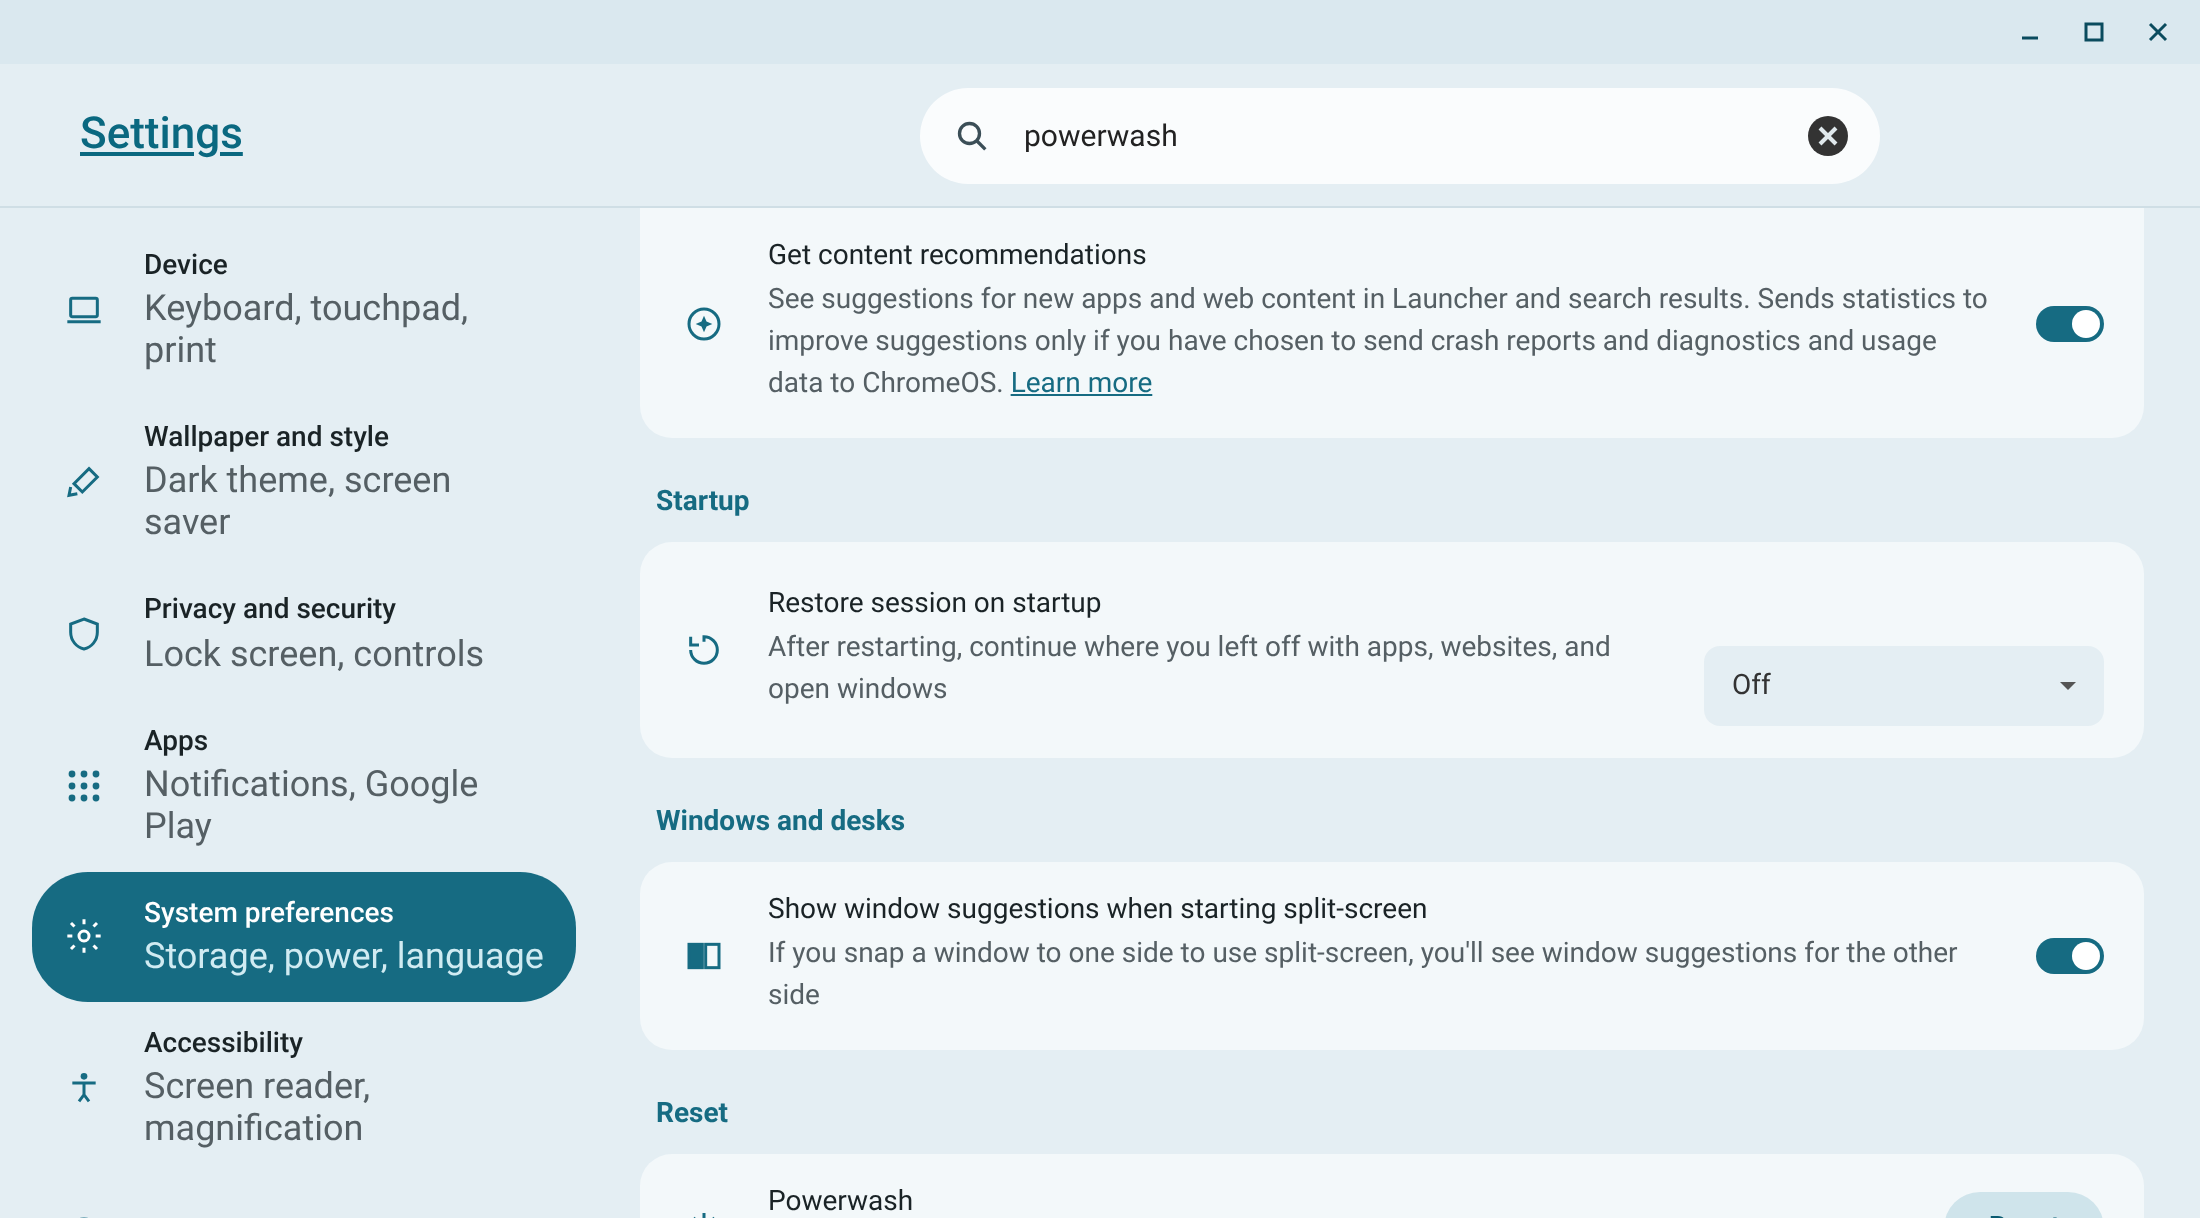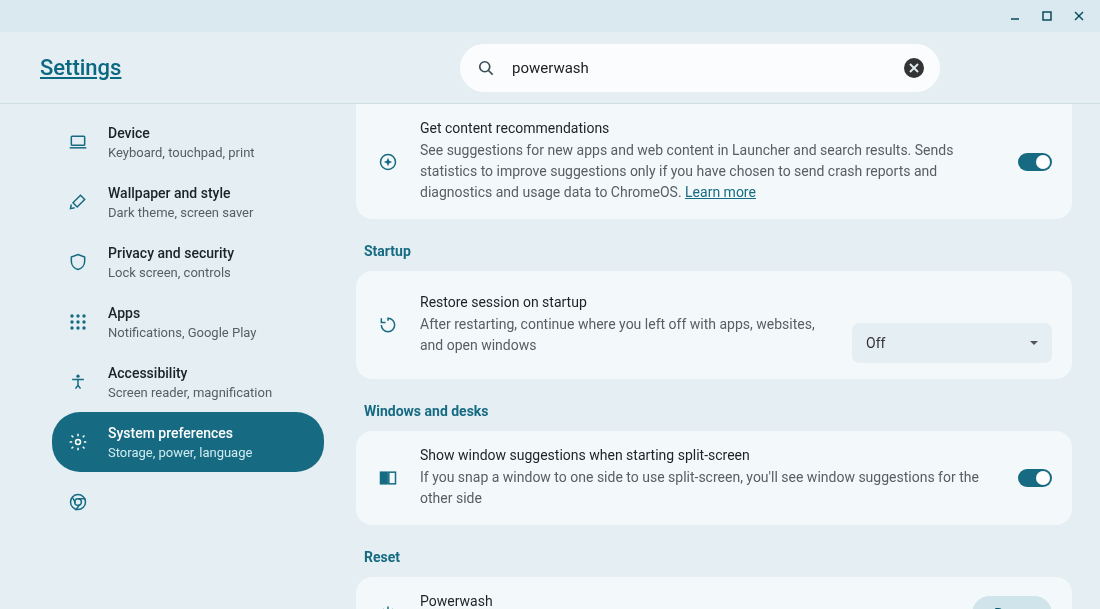--- a/index.html
+++ b/index.html
@@ -77,21 +77,20 @@
       border-radius: 50%;
       display: flex;
       align-items: center;
       justify-content: center;
       color: #e0e9ed;
       cursor: pointer;
     }
     .content {
       display: flex;
       height: calc(609px - 32px - 72px);
-      padding-left: 36px;
     }
     .sidebar {
       width: 304px;
       padding: 8px 16px;
       overflow-y: auto;
     }
     .sidebar-item {
       display: flex;
       align-items: center;
       gap: 20px;
@@ -119,21 +118,21 @@
     }
     .sidebar-item.active .sidebar-icon {
       color: #fff;
     }
     .sidebar-label {
       font-size: 14px;
       font-weight: 500;
       line-height: 1.3;
     }
     .sidebar-sub {
-      font-size: 13px;
+      font-size: 18px;
       color: #555f64;
       margin-top: 2px;
     }
     .main {
       flex: 1;
       overflow-y: auto;
       padding: 0 28px 16px 16px;
     }
     .card {
       background: #f3f8fa;
@@ -327,43 +326,43 @@
             <circle cx="9" cy="15" r="1.7"></circle>
             <circle cx="15" cy="15" r="1.7"></circle>
           </svg>
       </span>
       <div>
         <div class="sidebar-label">Apps</div>
         <div class="sidebar-sub">Notifications, Google Play</div>
       </div>
     </div>
 
+    <div class="sidebar-item active">
+      <span class="sidebar-icon">
+        <svg width="20" height="20" viewBox="0 0 24 24" fill="none">
+            <circle cx="12" cy="12" r="3" stroke="currentColor" stroke-width="1.8"></circle>
+            <path d="M12 2v3M12 19v3M4.2 4.2l2.1 2.1M17.7 17.7l2.1 2.1M2 12h3M19 12h3M4.2 19.8l2.1-2.1M17.7 6.3l2.1-2.1" stroke="currentColor" stroke-width="1.8"></path>
+          </svg>
+      </span>
+      <div>
+        <div class="sidebar-label">System preferences</div>
+        <div class="sidebar-sub">Storage, power, language</div>
+      </div>
+    </div>
+
     <div class="sidebar-item">
       <span class="sidebar-icon">
         <svg width="20" height="20" viewBox="0 0 24 24" fill="none">
             <circle cx="12" cy="5" r="2" fill="currentColor"></circle>
             <path d="M5 9h14 M12 9v7 M9 20l3-4 3 4" stroke="currentColor" stroke-width="1.8"></path>
           </svg>
       </span>
       <div>
         <div class="sidebar-label">Accessibility</div>
         <div class="sidebar-sub">Screen reader, magnification</div>
-      </div>
-    </div>
-
-    <div class="sidebar-item active">
-      <span class="sidebar-icon">
-        <svg width="20" height="20" viewBox="0 0 24 24" fill="none">
-            <circle cx="12" cy="12" r="3" stroke="currentColor" stroke-width="1.8"></circle>
-            <path d="M12 2v3M12 19v3M4.2 4.2l2.1 2.1M17.7 17.7l2.1 2.1M2 12h3M19 12h3M4.2 19.8l2.1-2.1M17.7 6.3l2.1-2.1" stroke="currentColor" stroke-width="1.8"></path>
-          </svg>
-      </span>
-      <div>
-        <div class="sidebar-label">System preferences</div>
-        <div class="sidebar-sub">Storage, power, language</div>
       </div>
     </div>
 
     <div class="sidebar-item">
       <span class="sidebar-icon">
         <svg width="20" height="20" viewBox="0 0 24 24" fill="none">
             <circle cx="12" cy="12" r="9" stroke="currentColor" stroke-width="1.8"></circle>
             <circle cx="12" cy="12" r="4" stroke="currentColor" stroke-width="1.8"></circle>
             <path d="M12 8h9M5 6l4 7M14 15l-5 7" stroke="currentColor" stroke-width="1.8"></path>
           </svg>

